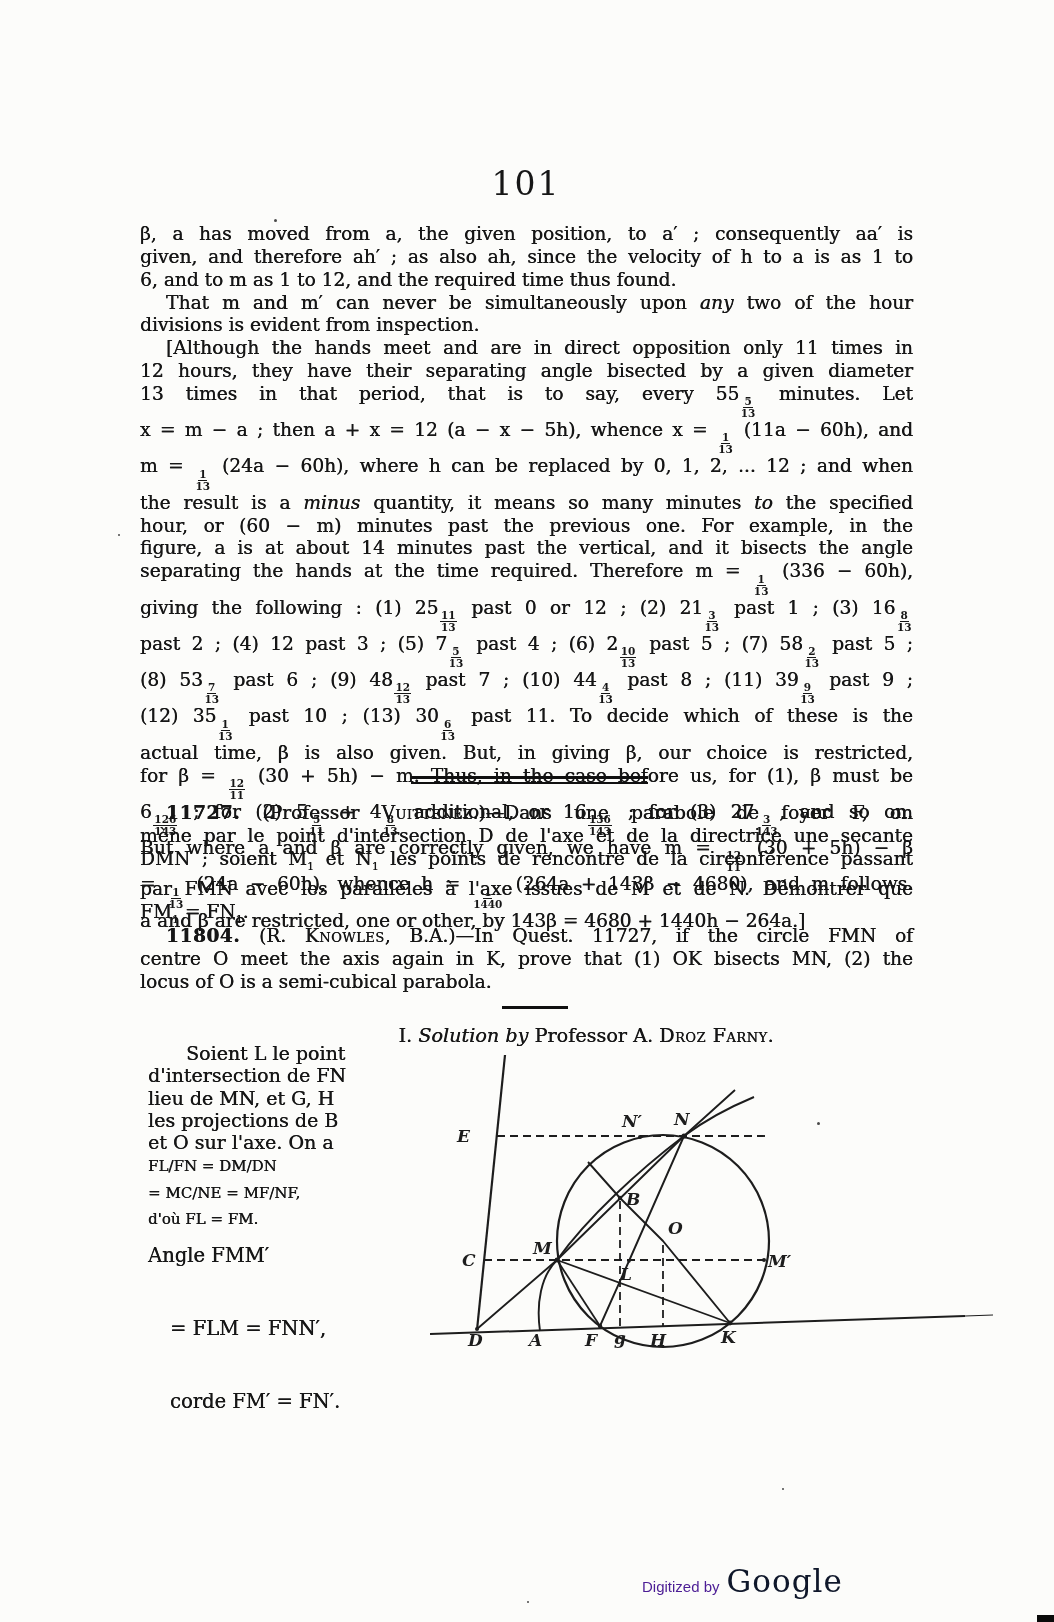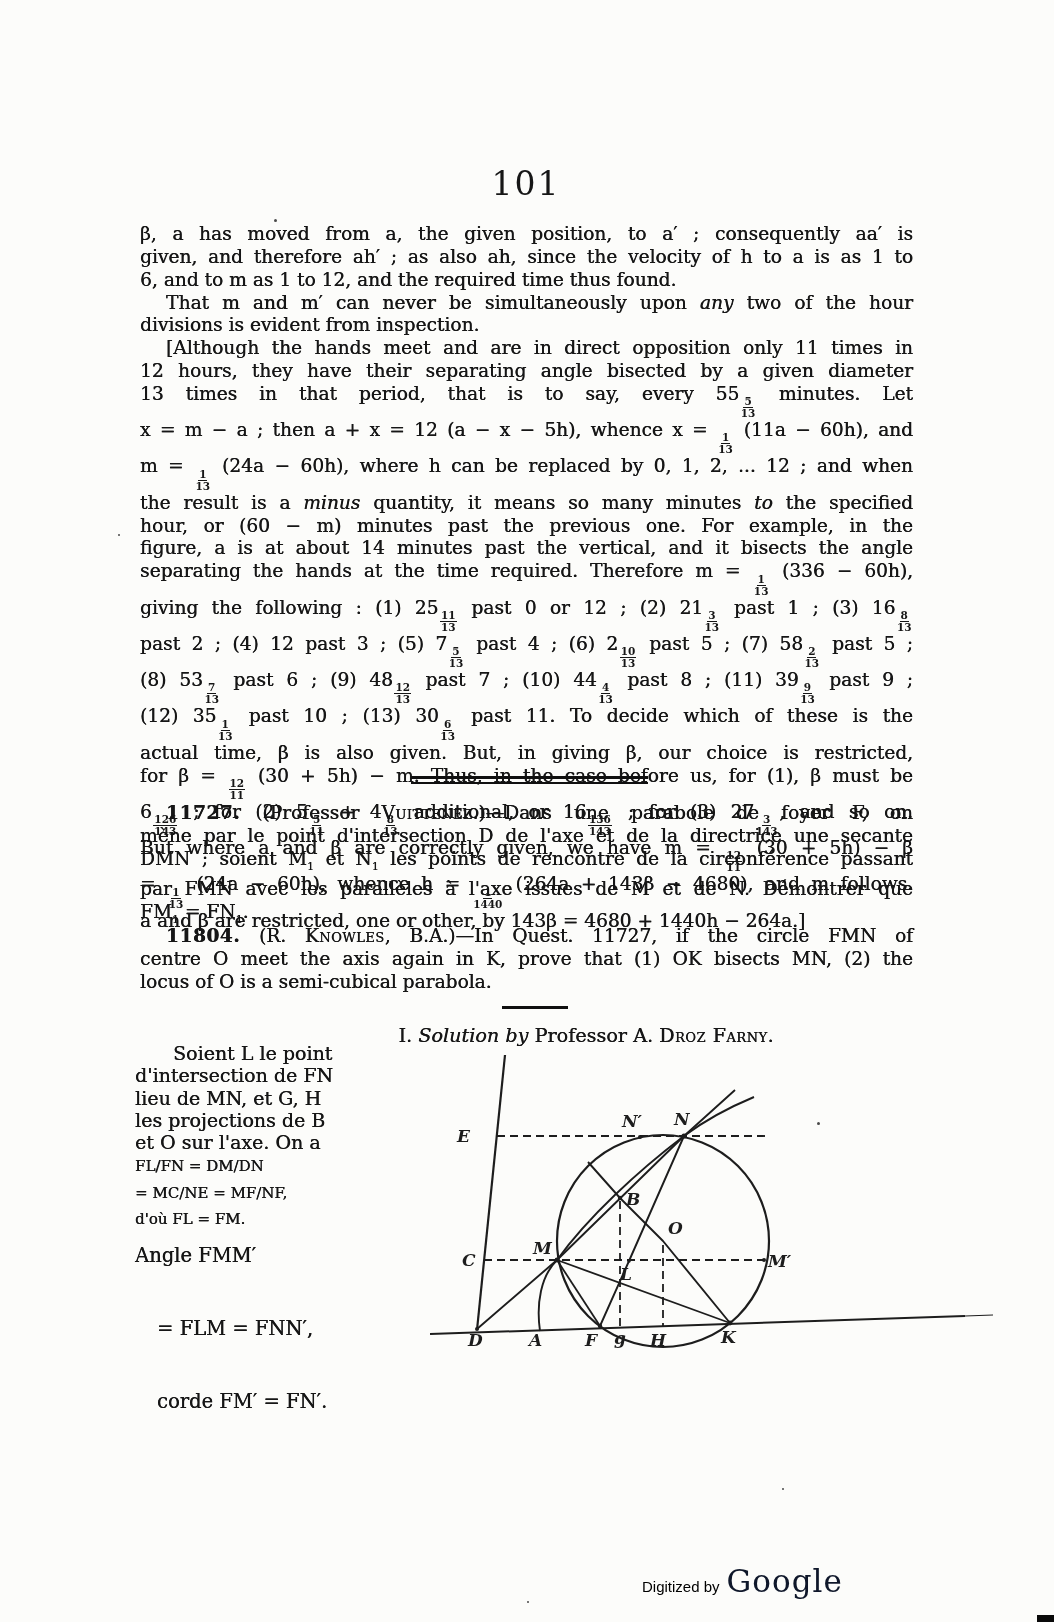--- a/index.html
+++ b/index.html
@@ -12,36 +12,36 @@
          text-shadow:0.35px 0 0 currentColor;}
   .tline.end{text-align-last:left;}
   .tline.ind{text-indent:26px;}
   #main{left:140px;top:223px;width:773px;}
   #q11727{left:140px;top:802px;width:773px;}
   #q11804{left:140px;top:925px;width:773px;}
   #rule2{left:411px;top:776px;width:237px;height:3px;border-top:3px solid #101010;border-bottom:2px solid #101010;}
   #shortrule{left:502px;top:1006px;width:66px;height:2.5px;background:#101010;}
   #heading{left:200px;top:1024px;width:772px;text-align:center;font-size:19.2px;
            text-shadow:0.35px 0 0 currentColor;}
-  #leftcol{left:135px;top:1042px;width:300px;font-size:19px;}
+  #leftcol{left:148px;top:1042px;width:300px;font-size:19px;}
   #leftcol .tline{text-align:left;text-align-last:left;line-height:22.3px;}
   #leftcol .tline.ind{text-indent:38px;}
   #leftcol .tline.ind2{text-indent:22px;margin-top:44px;}
   #leftcol .tline.eq{line-height:26.5px;font-size:15px;}
   #leftcol .tline.eq2{line-height:29px;font-size:19.5px;}
   #leftcol .tline.gap{margin-top:8px;}
   .fr{display:inline-flex;flex-direction:column;align-items:center;vertical-align:-0.5em;
       line-height:1.05;font-size:10.5px;margin:0 1.5px;font-weight:bold;text-shadow:none;}
   .fr .fn{border-bottom:1.3px solid #161616;padding:0 1px;}
   sub{font-size:11px;}
   .sc{font-variant:small-caps;letter-spacing:0.5px;}
   b{letter-spacing:0.5px;}
   #figure{left:430px;top:1015px;}
   #wm{left:642px;top:1563px;display:flex;align-items:baseline;gap:7px;color:#bdbdbd;}
-  #wm .pre{font-family:"Liberation Sans",sans-serif;font-size:15px;color:#000000;}
+  #wm .pre{font-family:"Liberation Sans",sans-serif;font-size:15px;color:#4c1d95;}
   #wm .brand{font-family:"DejaVu Serif",serif;font-size:31px;color:#0f172a;letter-spacing:1px;}
   .speck{position:absolute;background:#4a4a4a;border-radius:50%;}
   #cornermark{left:1037px;top:1615px;width:17px;height:7px;background:#0a0a0a;}
 </style>
 </head>
 <body>
 
 <div class="abs" id="pageno">101</div>
 
 <div class="abs block" id="main">

